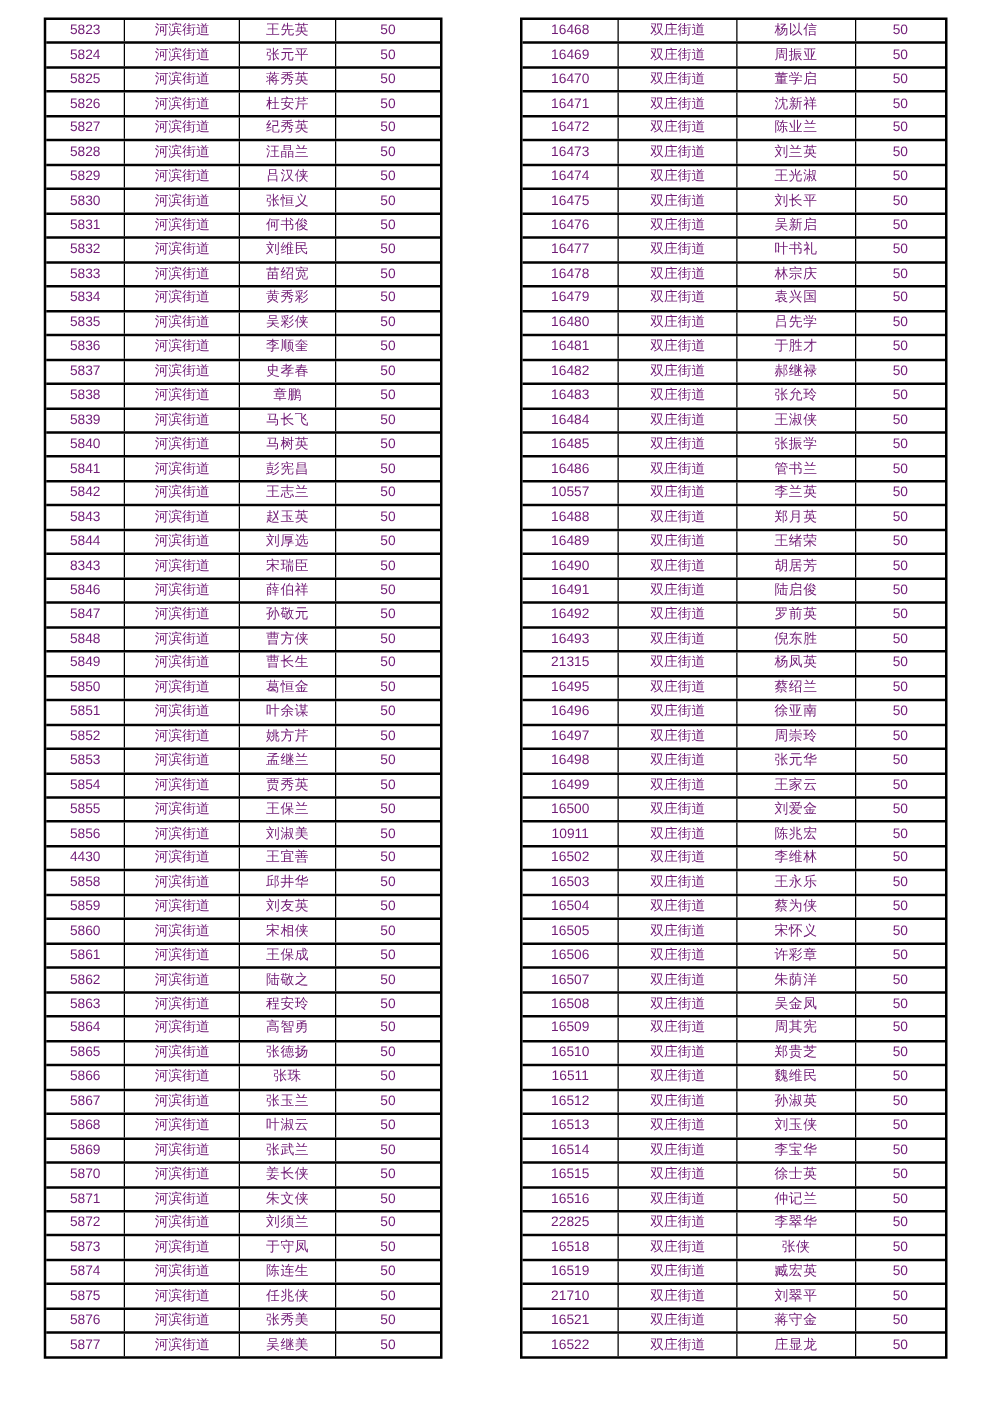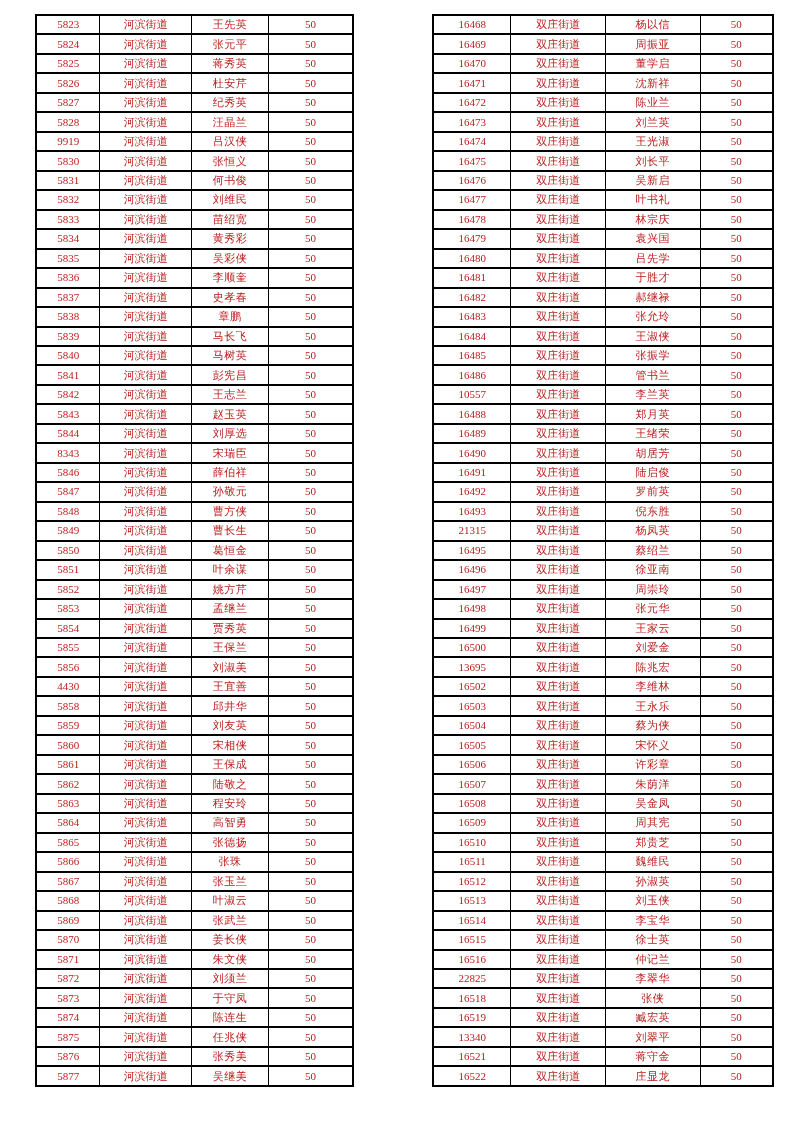--- a/index.html
+++ b/index.html
@@ -6,35 +6,35 @@
     margin: 0;
     padding: 0;
     background: #ffffff;
   }
   .page {
     position: relative;
     width: 793px;
     height: 1122px;
     background: #ffffff;
     overflow: hidden;
-    font-family: Liberation Serif, serif;
-    color: #b91c1c;
+    font-family: Liberation Sans, sans-serif;
+    color: #701a75;
   }
   .tbl {
     position: absolute;
     top: 14px;
     height: 1073px;
     box-sizing: border-box;
     border: 2px solid #000;
     display: flex;
     flex-direction: column;
     background: #fff;
   }
   .tbl-left  { left: 35px;  width: 319px; }
-  .tbl-right { left: 432px; width: 342px; }
+  .tbl-right { left: 416px; width: 342px; }
   .row {
     flex: 1 1 0;
     display: flex;
     border-top: 2px solid #000;
     min-height: 0;
   }
   .row:first-child { border-top: none; }
   .cell {
     box-sizing: border-box;
     display: flex;
@@ -92,21 +92,21 @@
         <div class="cell c3">纪秀英</div>
         <div class="cell c4">50</div>
       </div>
       <div class="row">
         <div class="cell c1">5828</div>
         <div class="cell c2">河滨街道</div>
         <div class="cell c3">汪晶兰</div>
         <div class="cell c4">50</div>
       </div>
       <div class="row">
-        <div class="cell c1">9919</div>
+        <div class="cell c1">5829</div>
         <div class="cell c2">河滨街道</div>
         <div class="cell c3">吕汉侠</div>
         <div class="cell c4">50</div>
       </div>
       <div class="row">
         <div class="cell c1">5830</div>
         <div class="cell c2">河滨街道</div>
         <div class="cell c3">张恒义</div>
         <div class="cell c4">50</div>
       </div>
@@ -586,21 +586,21 @@
         <div class="cell c3">王家云</div>
         <div class="cell c4">50</div>
       </div>
       <div class="row">
         <div class="cell c1">16500</div>
         <div class="cell c2">双庄街道</div>
         <div class="cell c3">刘爱金</div>
         <div class="cell c4">50</div>
       </div>
       <div class="row">
-        <div class="cell c1">13695</div>
+        <div class="cell c1">10911</div>
         <div class="cell c2">双庄街道</div>
         <div class="cell c3">陈兆宏</div>
         <div class="cell c4">50</div>
       </div>
       <div class="row">
         <div class="cell c1">16502</div>
         <div class="cell c2">双庄街道</div>
         <div class="cell c3">李维林</div>
         <div class="cell c4">50</div>
       </div>
@@ -700,21 +700,21 @@
         <div class="cell c3">张侠</div>
         <div class="cell c4">50</div>
       </div>
       <div class="row">
         <div class="cell c1">16519</div>
         <div class="cell c2">双庄街道</div>
         <div class="cell c3">臧宏英</div>
         <div class="cell c4">50</div>
       </div>
       <div class="row">
-        <div class="cell c1">13340</div>
+        <div class="cell c1">21710</div>
         <div class="cell c2">双庄街道</div>
         <div class="cell c3">刘翠平</div>
         <div class="cell c4">50</div>
       </div>
       <div class="row">
         <div class="cell c1">16521</div>
         <div class="cell c2">双庄街道</div>
         <div class="cell c3">蒋守金</div>
         <div class="cell c4">50</div>
       </div>

